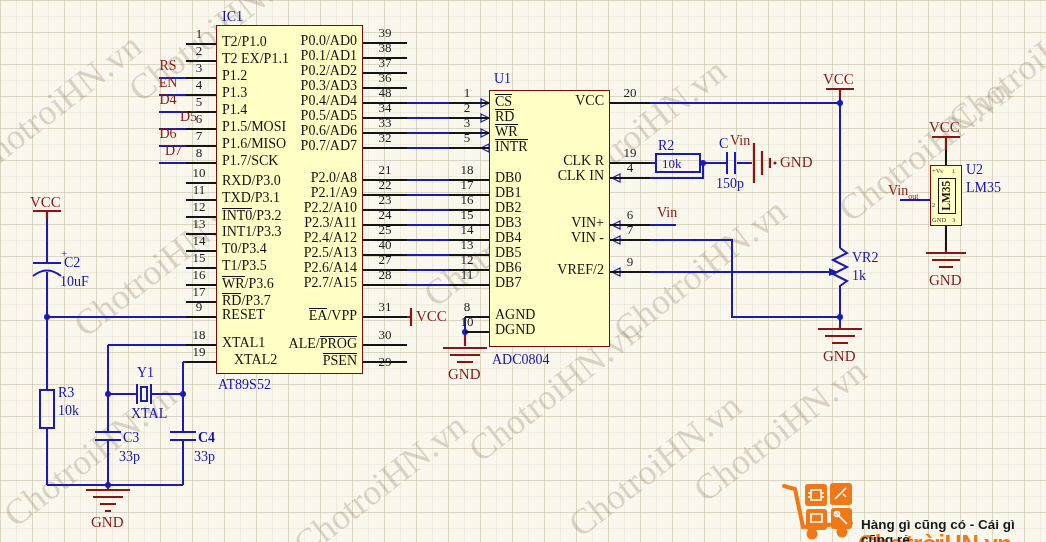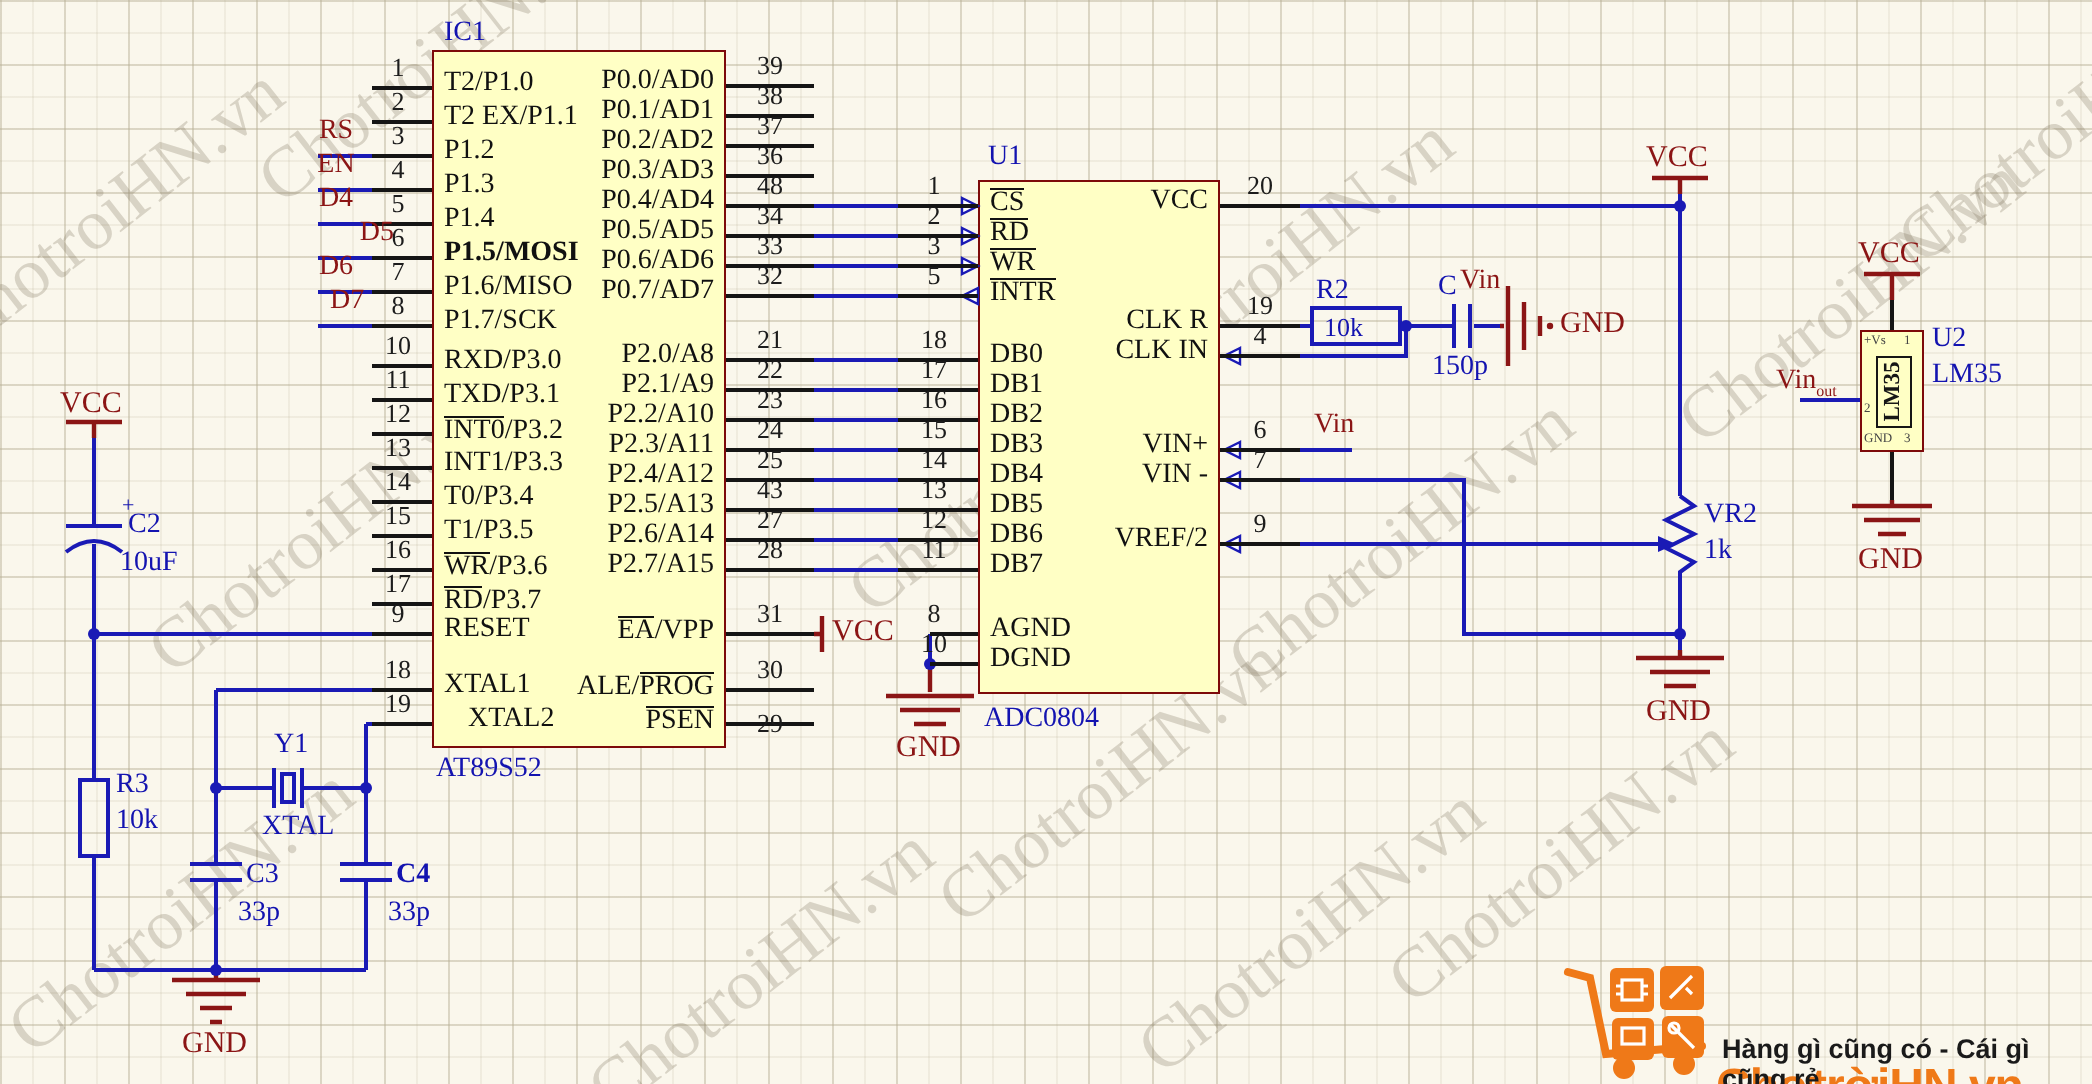--- a/index.html
+++ b/index.html
@@ -210,21 +210,21 @@
     <div class="txt pinname" style="top: 86px; left: 222px;"><span>P1.3</span></div>
     <div class="netext" style="left: 159px; top: 94px; width: 27px;"></div>
     <div class="txt net" style="left: 151px; top: 76px; width: 34px; text-align: center;">EN</div>
     <div class="stub" style="left: 186px; top: 111px; width: 30px;"></div>
     <div class="txt pinnum" style="left: 184px; top: 95px; width: 30px;">5</div>
     <div class="txt pinname" style="top: 103px; left: 222px;"><span>P1.4</span></div>
     <div class="netext" style="left: 159px; top: 111px; width: 27px;"></div>
     <div class="txt net" style="left: 151px; top: 93px; width: 34px; text-align: center;">D4</div>
     <div class="stub" style="left: 186px; top: 128px; width: 30px;"></div>
     <div class="txt pinnum" style="left: 184px; top: 112px; width: 30px;">6</div>
-    <div class="txt pinname" style="top: 120px; left: 222px; font-weight: bold;"><span>P1.5/MOSI</span></div>
+    <div class="txt pinname" style="top: 120px; left: 222px;"><span>P1.5/MOSI</span></div>
     <div class="netext" style="left: 159px; top: 128px; width: 27px;"></div>
     <div class="txt net" style="left: 163px; top: 110px; width: 34px; text-align: right;">D5</div>
     <div class="stub" style="left: 186px; top: 145px; width: 30px;"></div>
     <div class="txt pinnum" style="left: 184px; top: 129px; width: 30px;">7</div>
     <div class="txt pinname" style="top: 137px; left: 222px;"><span>P1.6/MISO</span></div>
     <div class="netext" style="left: 159px; top: 145px; width: 27px;"></div>
     <div class="txt net" style="left: 151px; top: 127px; width: 34px; text-align: center;">D6</div>
     <div class="stub" style="left: 186px; top: 162px; width: 30px;"></div>
     <div class="txt pinnum" style="left: 184px; top: 146px; width: 30px;">8</div>
     <div class="txt pinname" style="top: 154px; left: 222px;"><span>P1.7/SCK</span></div>
@@ -296,21 +296,21 @@
     <div class="stub" style="left: 363px; top: 209px; width: 44px;"></div>
     <div class="txt pinnum" style="left: 369px; top: 193px; width: 32px;">23</div>
     <div class="txt pinname" style="top: 201px; left: 230px; width: 127px; text-align: right;"><span>P2.2/A10</span></div>
     <div class="stub" style="left: 363px; top: 224px; width: 44px;"></div>
     <div class="txt pinnum" style="left: 369px; top: 208px; width: 32px;">24</div>
     <div class="txt pinname" style="top: 216px; left: 230px; width: 127px; text-align: right;"><span>P2.3/A11</span></div>
     <div class="stub" style="left: 363px; top: 239px; width: 44px;"></div>
     <div class="txt pinnum" style="left: 369px; top: 223px; width: 32px;">25</div>
     <div class="txt pinname" style="top: 231px; left: 230px; width: 127px; text-align: right;"><span>P2.4/A12</span></div>
     <div class="stub" style="left: 363px; top: 254px; width: 44px;"></div>
-    <div class="txt pinnum" style="left: 369px; top: 238px; width: 32px;">43</div>
+    <div class="txt pinnum" style="left: 369px; top: 238px; width: 32px;">40</div>
     <div class="txt pinname" style="top: 246px; left: 230px; width: 127px; text-align: right;"><span>P2.5/A13</span></div>
     <div class="stub" style="left: 363px; top: 269px; width: 44px;"></div>
     <div class="txt pinnum" style="left: 369px; top: 253px; width: 32px;">27</div>
     <div class="txt pinname" style="top: 261px; left: 230px; width: 127px; text-align: right;"><span>P2.6/A14</span></div>
     <div class="stub" style="left: 363px; top: 284px; width: 44px;"></div>
     <div class="txt pinnum" style="left: 369px; top: 268px; width: 32px;">28</div>
     <div class="txt pinname" style="top: 276px; left: 230px; width: 127px; text-align: right;"><span>P2.7/A15</span></div>
     <div class="stub" style="left: 363px; top: 316px; width: 44px;"></div>
     <div class="txt pinnum" style="left: 369px; top: 300px; width: 32px;">31</div>
     <div class="txt pinname" style="top: 308px; left: 230px; width: 127px; text-align: right;"><span class="bar">EA</span><span>/VPP</span></div>

